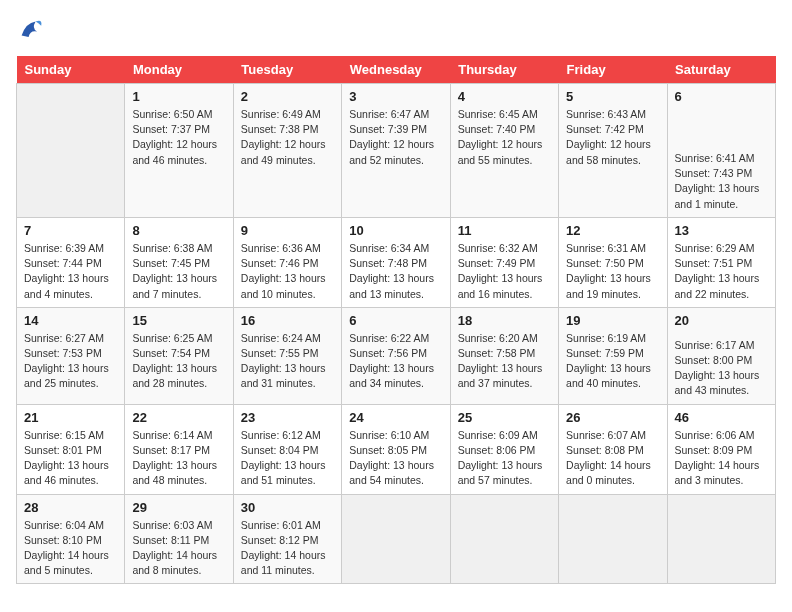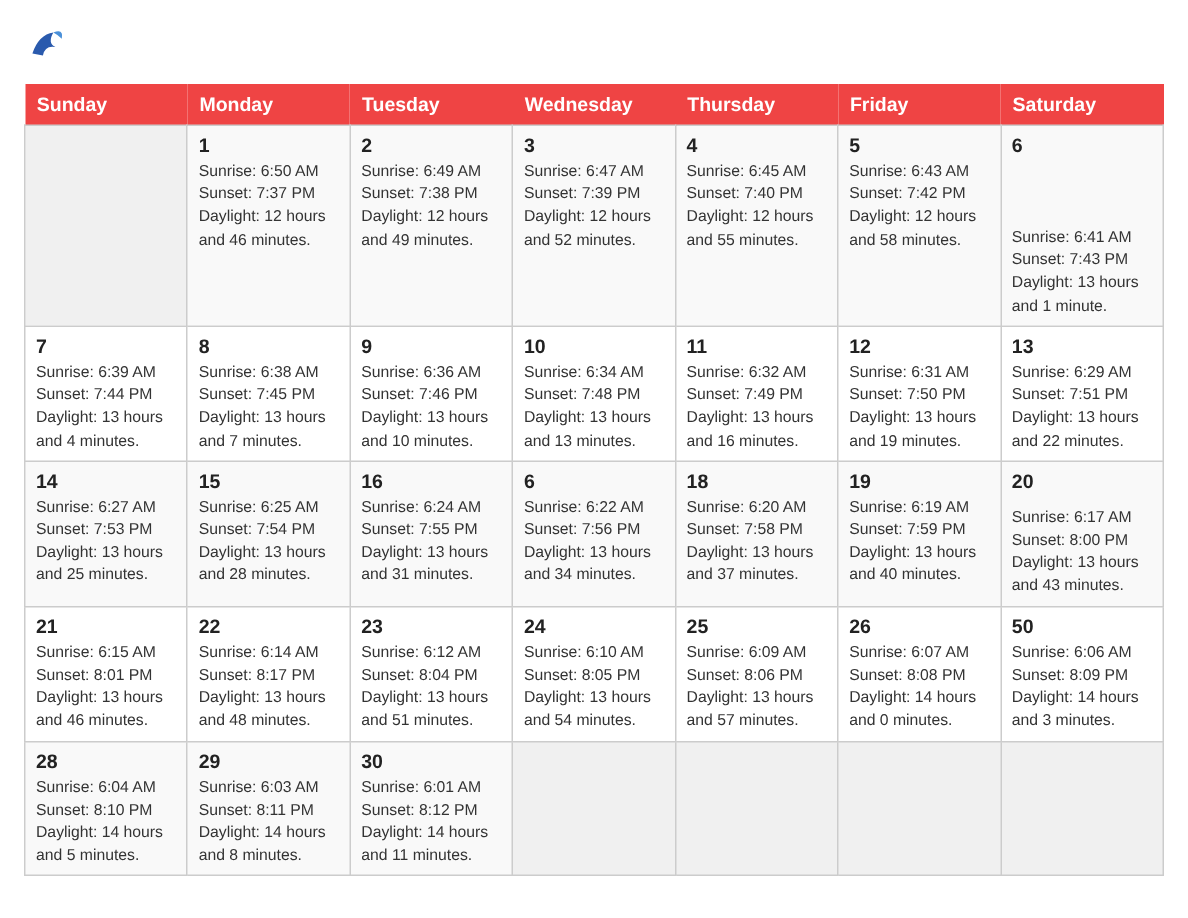--- a/index.html
+++ b/index.html
@@ -295,21 +295,21 @@
 and 57 minutes.</div>
         </td>
         <td>
           <div class="day-num">26</div>
           <div class="day-info" style="white-space: pre-line;">Sunrise: 6:07 AM
 Sunset: 8:08 PM
 Daylight: 14 hours
 and 0 minutes.</div>
         </td>
         <td>
-          <div class="day-num">50</div>
+          <div class="day-num">46</div>
           <div class="day-info" style="white-space: pre-line;">Sunrise: 6:06 AM
 Sunset: 8:09 PM
 Daylight: 14 hours
 and 3 minutes.</div>
         </td>
       </tr>
       <tr>
         <td>
           <div class="day-num">28</div>
           <div class="day-info" style="white-space: pre-line;">Sunrise: 6:04 AM

